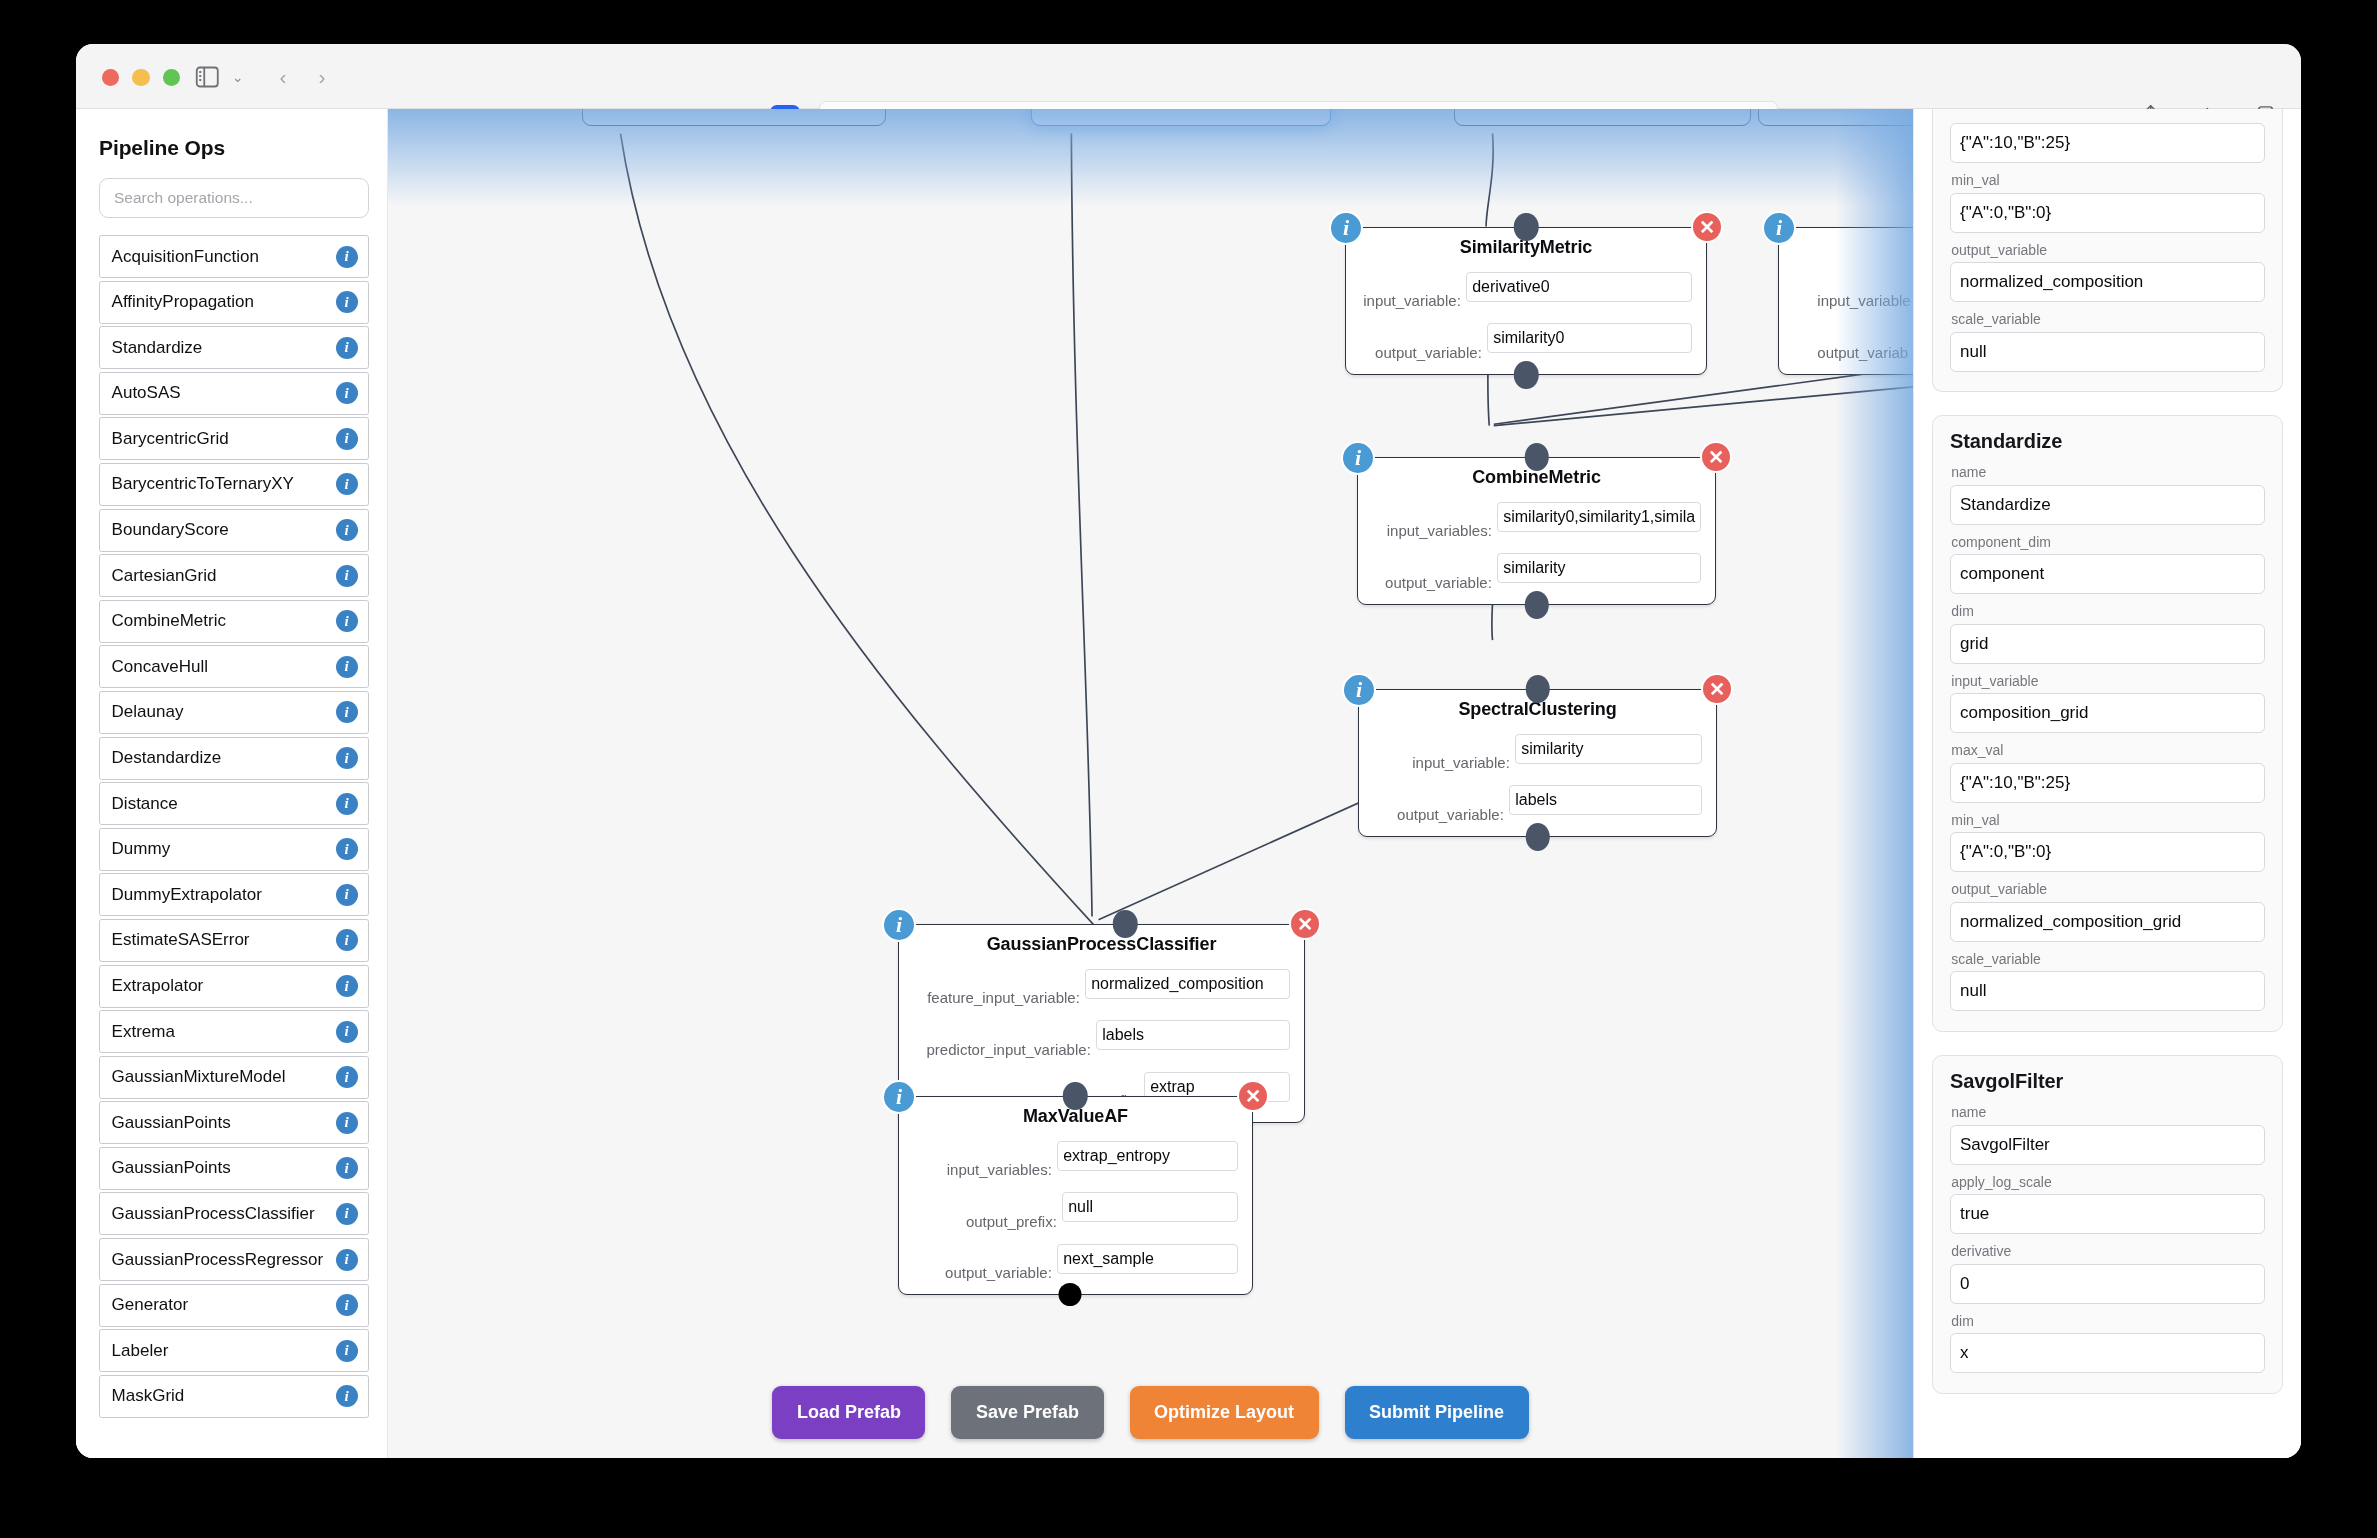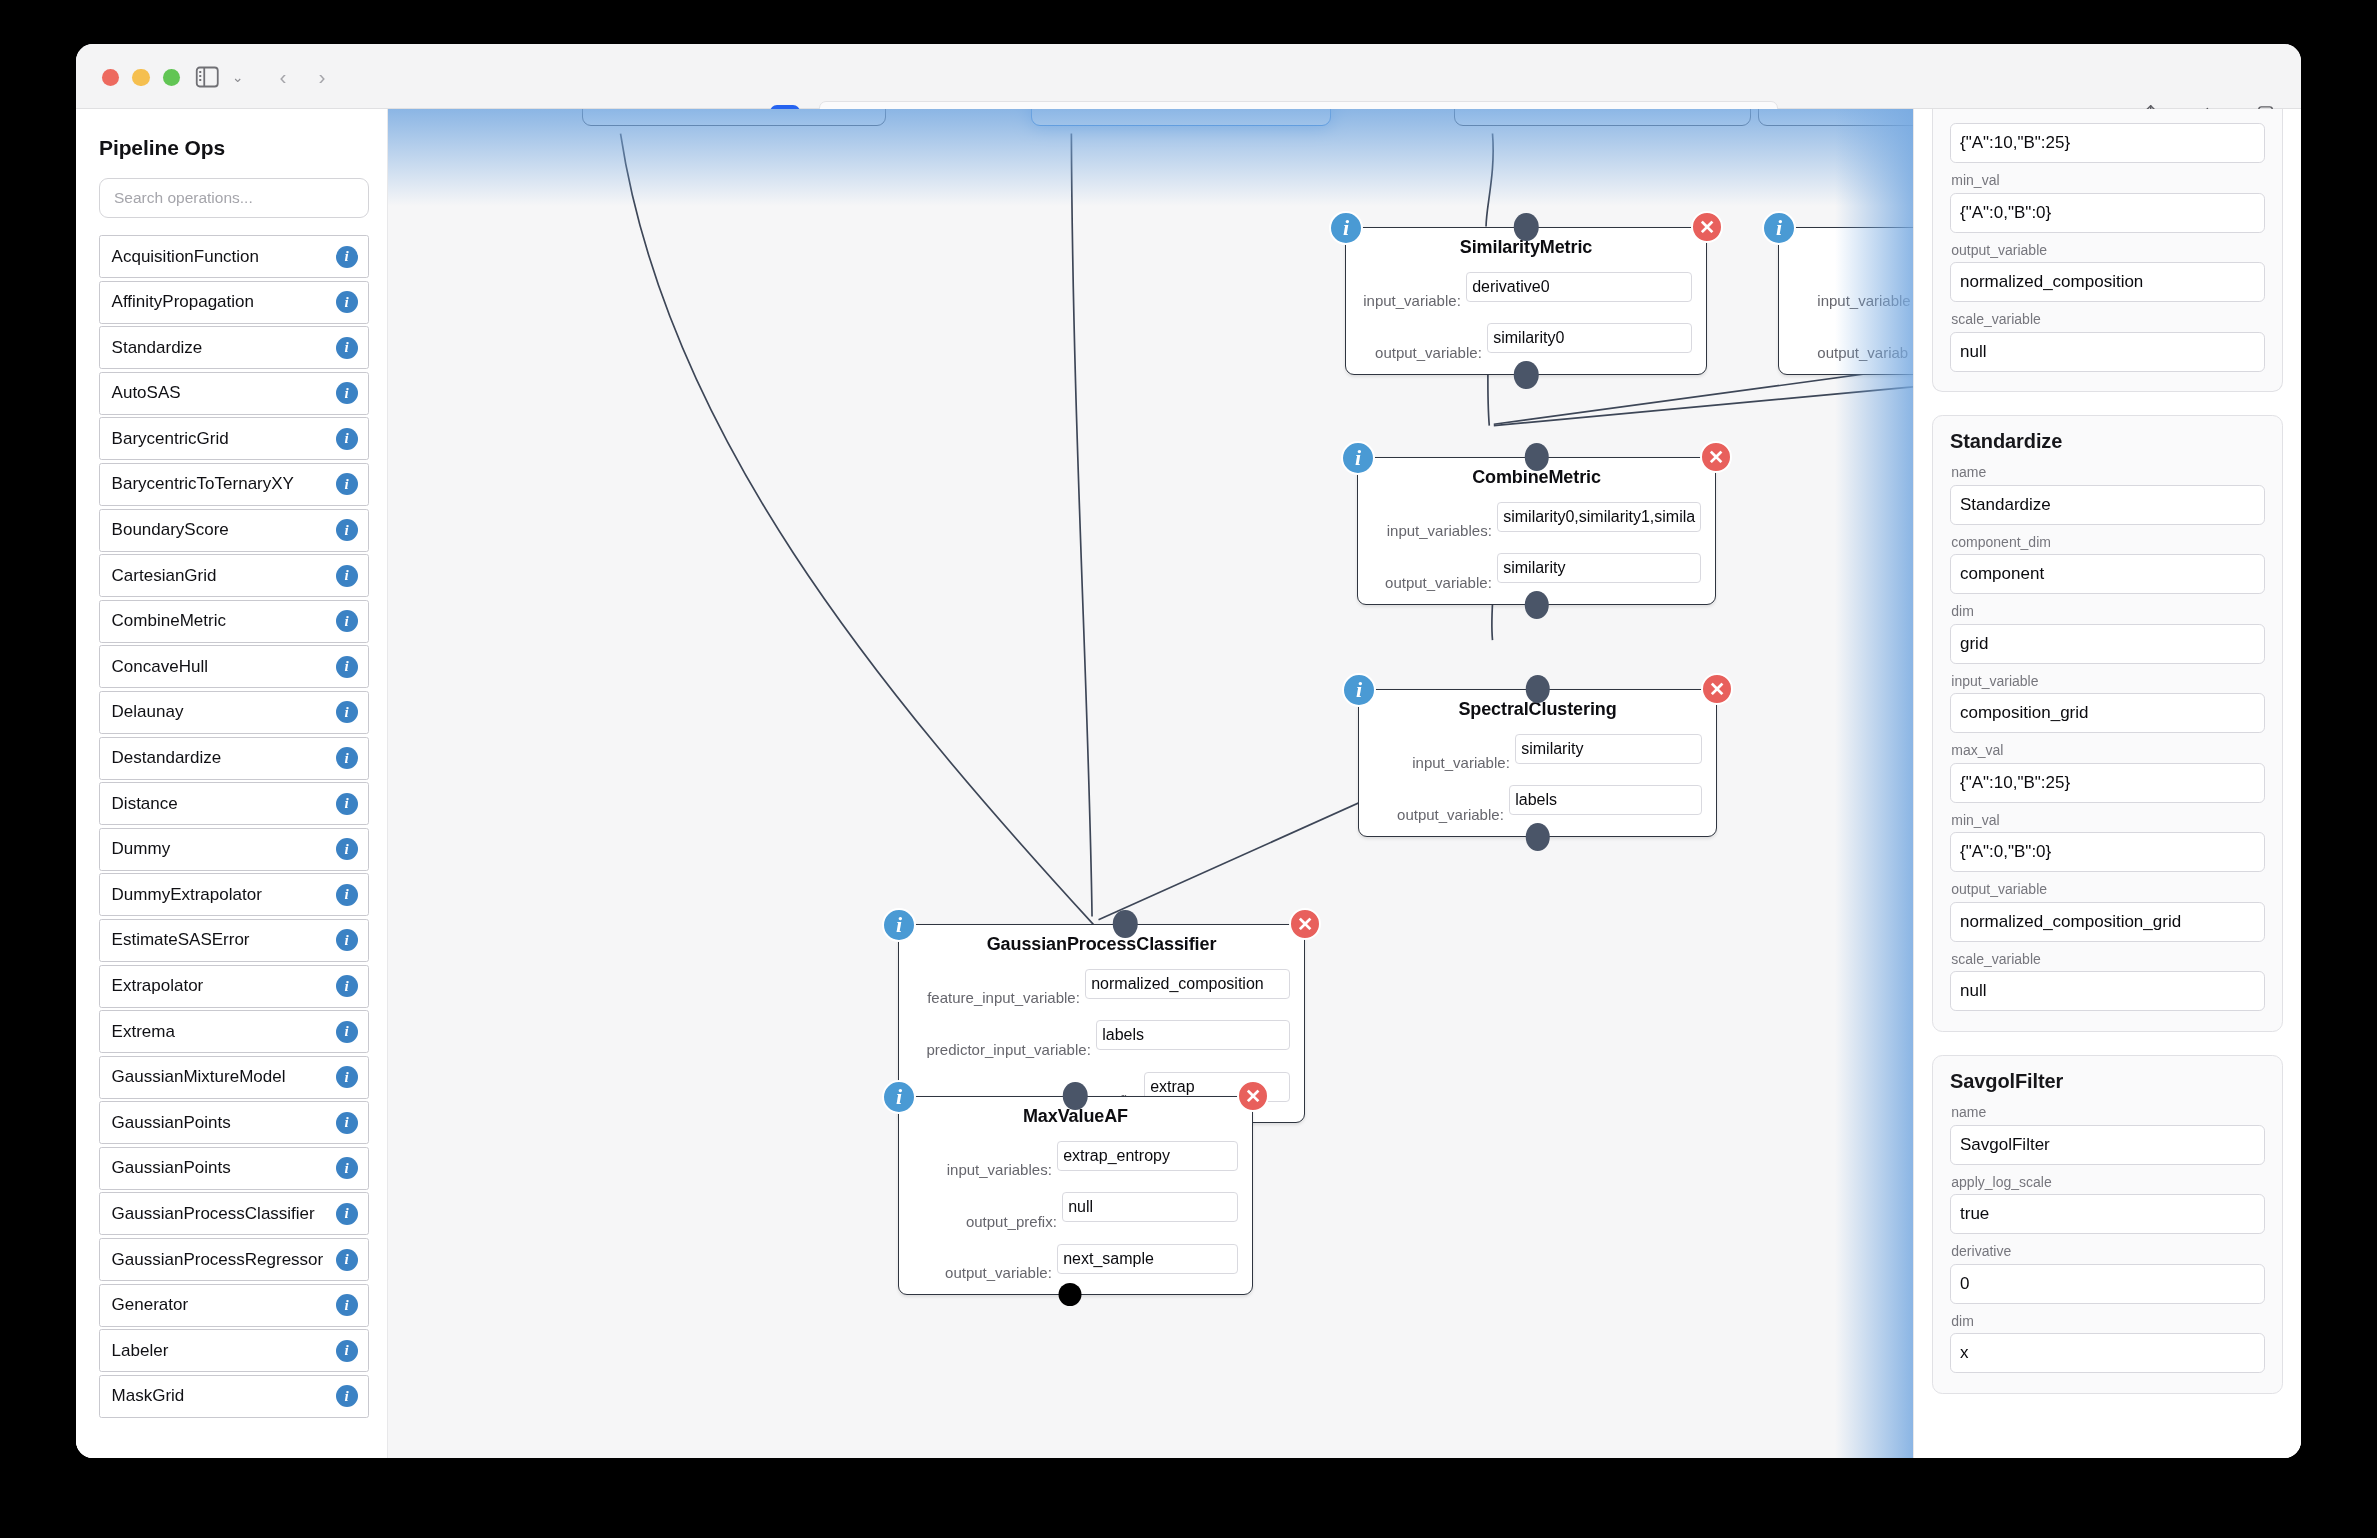--- a/index.html
+++ b/index.html
@@ -549,20 +549,26 @@
           </div>
           <div class="node-row" style="justify-content:flex-start;">
             <span class="row-label" style="margin-left:28px;">output_variab</span>
           </div>
         </div>
       </div>
 
       <div id="top-fade"></div>
       <div id="right-fade"></div>
 
+      <div id="action-bar">
+          <button class="action-btn" style="background: rgb(123, 63, 196);">Load Prefab</button>
+          <button class="action-btn" style="background: rgb(109, 113, 122);">Save Prefab</button>
+          <button class="action-btn" style="background: rgb(239, 132, 54);">Optimize Layout</button>
+          <button class="action-btn" style="background: rgb(46, 127, 206);">Submit Pipeline</button>
+        </div>
     </div>
 
     <div id="config-panel">
         <div class="cfg-card clipped-top">
           <div class="cfg-input">{"A":10,"B":25}</div>
           <div class="cfg-label">min_val</div>
           <div class="cfg-input">{"A":0,"B":0}</div>
           <div class="cfg-label">output_variable</div>
           <div class="cfg-input">normalized_composition</div>
           <div class="cfg-label">scale_variable</div>

